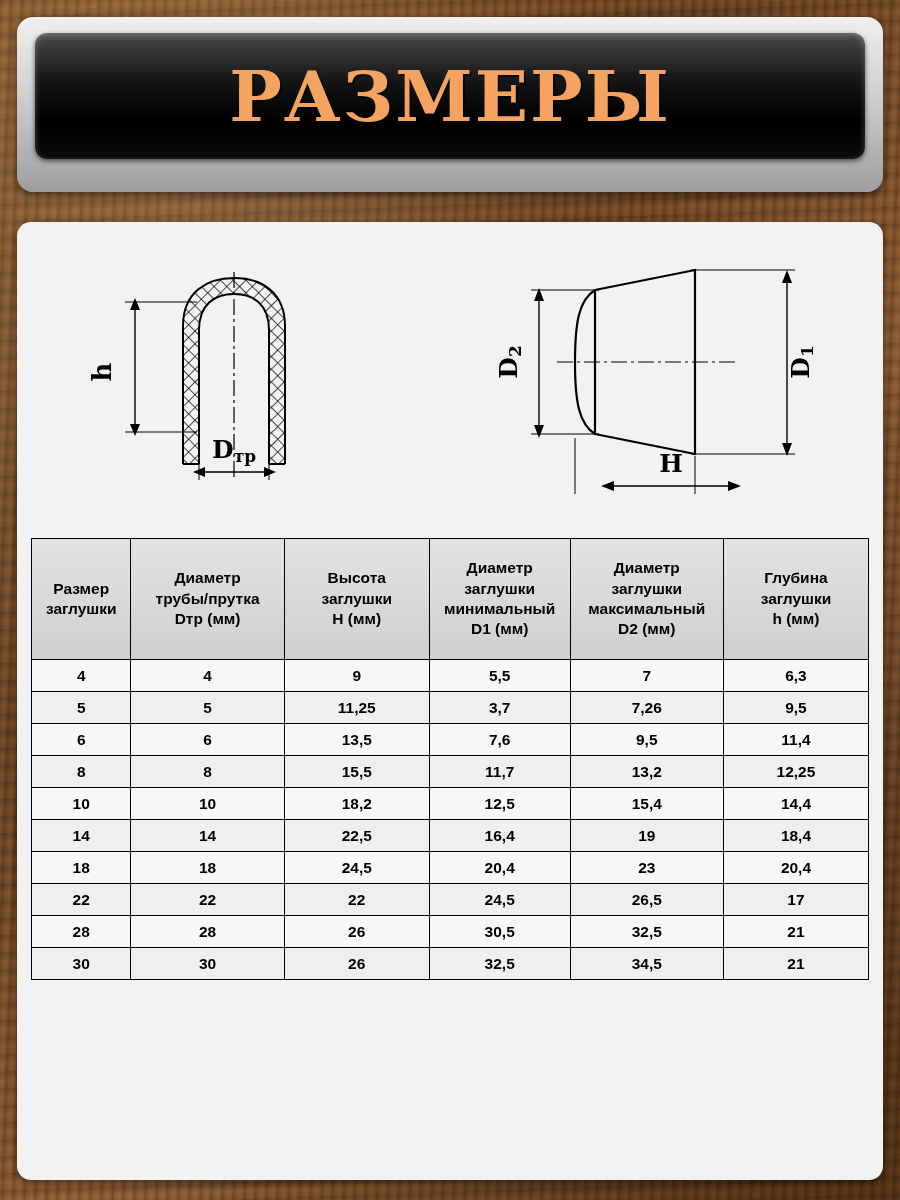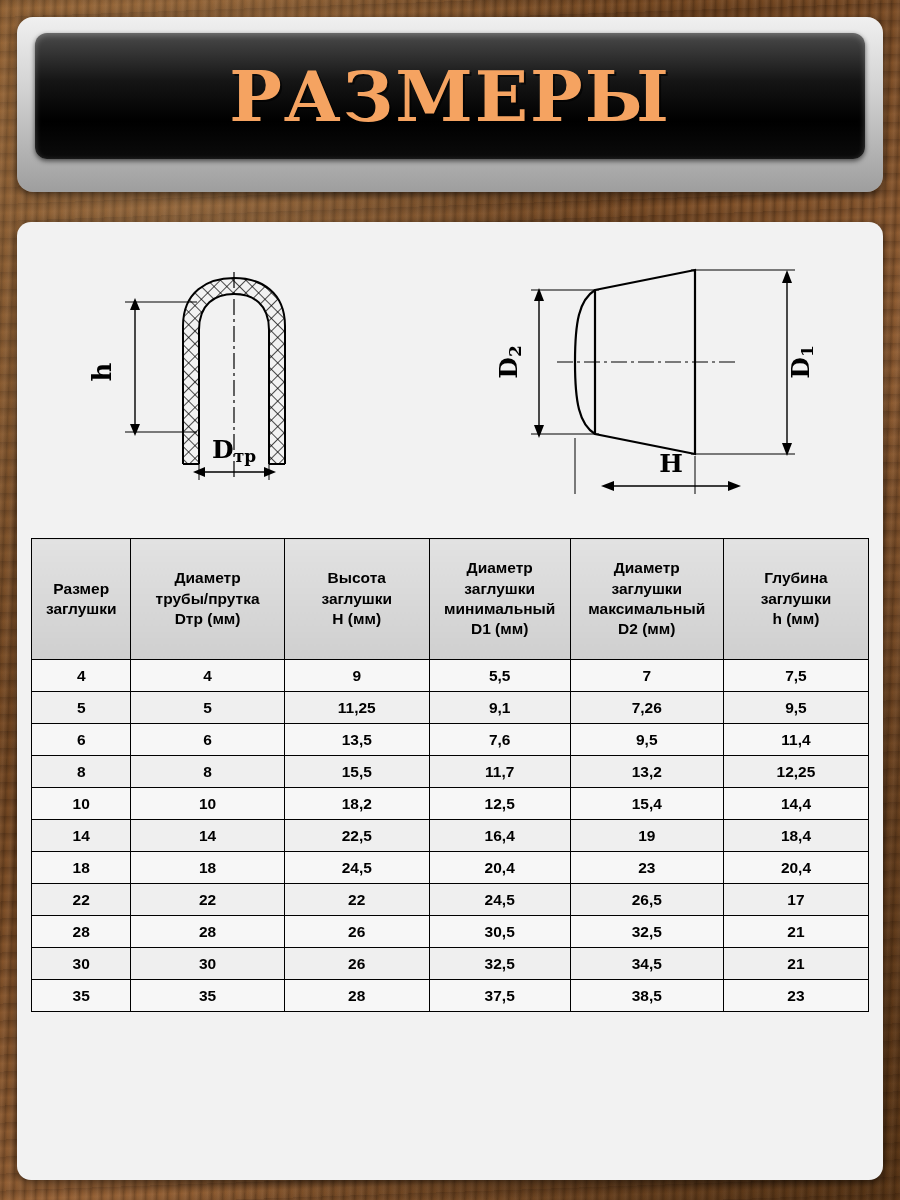--- a/index.html
+++ b/index.html
@@ -296,27 +296,27 @@
             </th>
           </tr>
         </thead>
         <tbody>
             <tr>
               <td>4</td>
               <td>4</td>
               <td>9</td>
               <td>5,5</td>
               <td>7</td>
-              <td>7,5</td>
+              <td>6,3</td>
             </tr>
             <tr>
               <td>5</td>
               <td>5</td>
               <td>11,25</td>
-              <td>9,1</td>
+              <td>3,7</td>
               <td>7,26</td>
               <td>9,5</td>
             </tr>
             <tr>
               <td>6</td>
               <td>6</td>
               <td>13,5</td>
               <td>7,6</td>
               <td>9,5</td>
               <td>11,4</td>
@@ -370,26 +370,18 @@
               <td>21</td>
             </tr>
             <tr>
               <td>30</td>
               <td>30</td>
               <td>26</td>
               <td>32,5</td>
               <td>34,5</td>
               <td>21</td>
             </tr>
-            <tr>
-              <td>35</td>
-              <td>35</td>
-              <td>28</td>
-              <td>37,5</td>
-              <td>38,5</td>
-              <td>23</td>
-            </tr>
           </tbody>
       </table>
     </div>
 
   </div>
 </div>
 
 </body></html>

